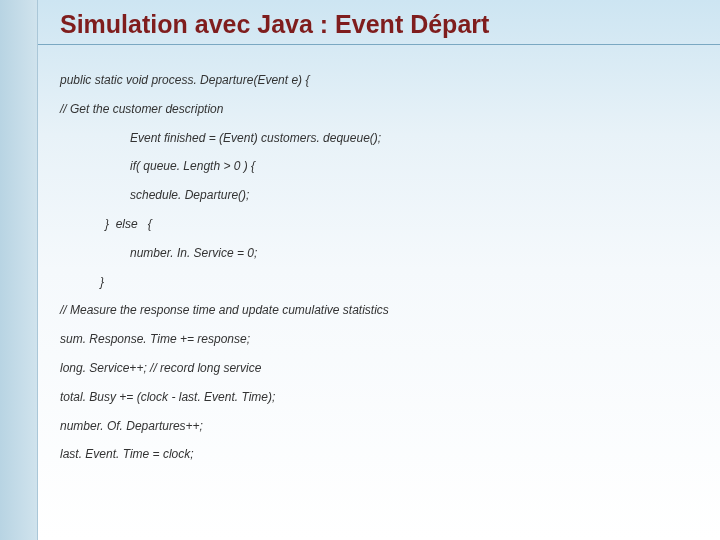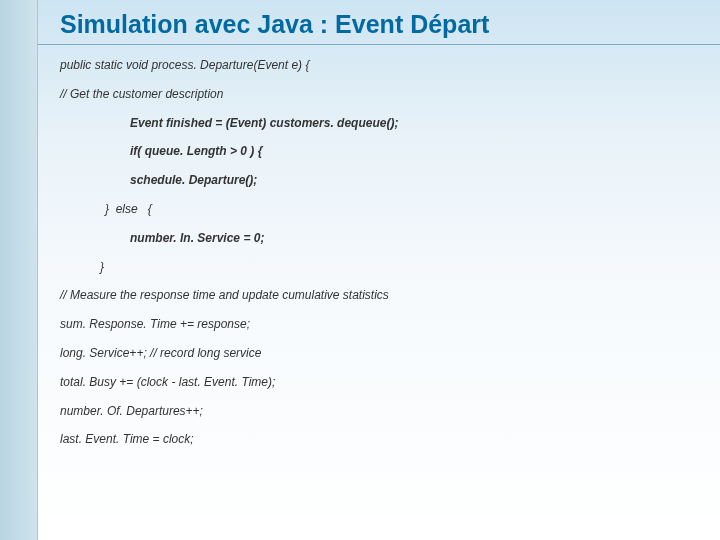--- a/index.html
+++ b/index.html
@@ -22,44 +22,44 @@
     }
     .content {
       position: absolute;
       left: 60px;
       top: 10px;
       right: 20px;
     }
     .title {
       font-size: 25px;
       font-weight: bold;
-      color: #0369a1;
+      color: #7f1d1d;
       margin-bottom: 4px;
       padding-left: 0;
     }
     .title-underline {
       position: absolute;
       left: 38px;
       right: 0;
       top: 44px;
       height: 1px;
       background: #7aa8c2;
     }
     .code-area {
-      margin-top: 18px;
+      margin-top: 33px;
       font-size: 12px;
       color: #333;
       line-height: 1.4;
       font-style: italic;
     }
     .code-line {
       margin-bottom: 12px;
       white-space: pre;
     }
-    .indent1 { padding-left: 70px; font-weight: bold; }
+    .indent1 { padding-left: 70px; }
     .indent2 { padding-left: 45px; }
     .indent3 { padding-left: 40px; }
   </style>
 </head>
 <body>
 
 <div class="sidebar"></div>
 <div class="title-underline"></div>
 
 <div class="content">

